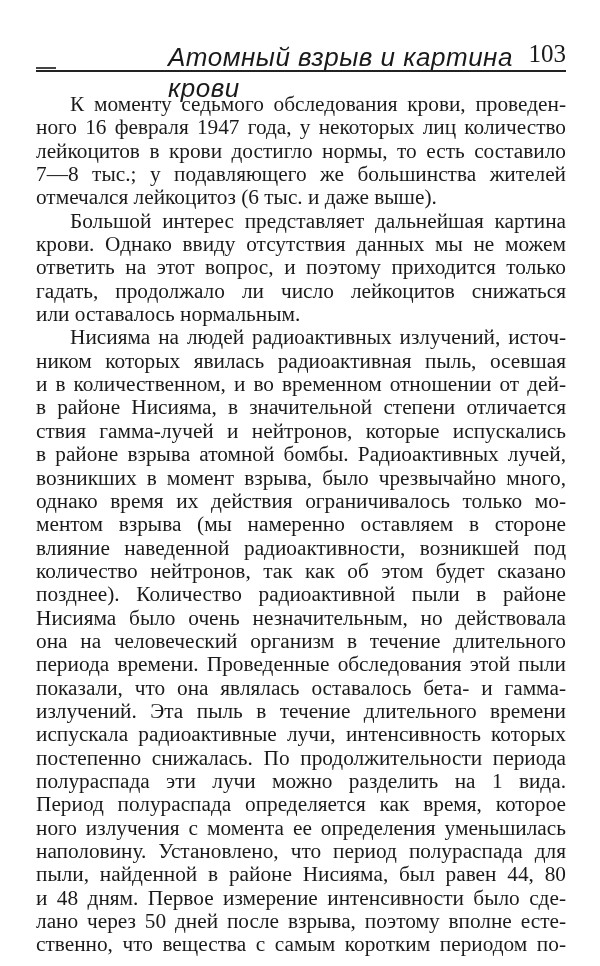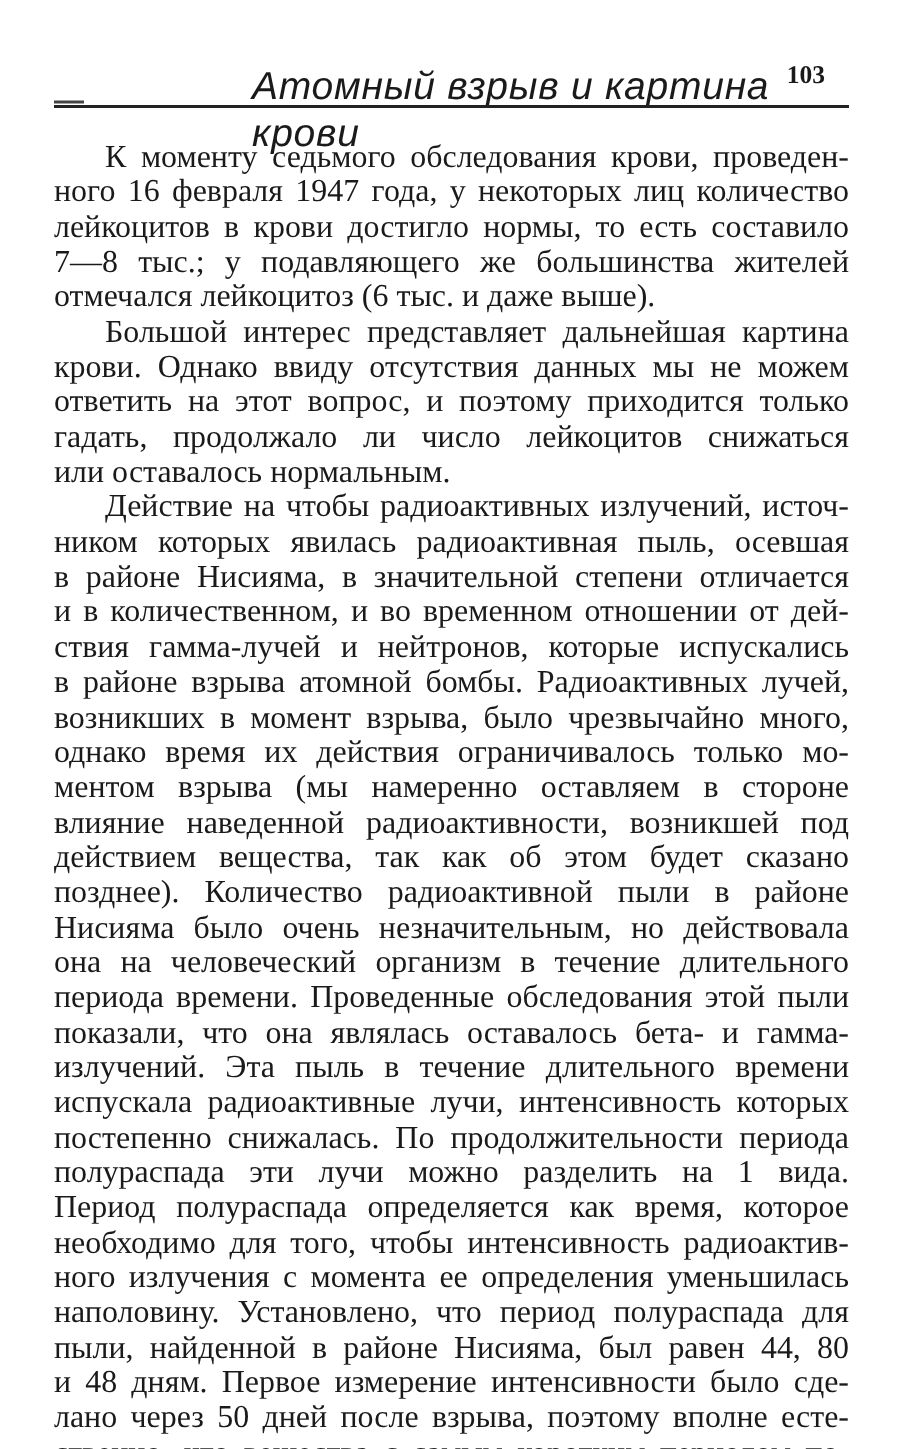--- a/index.html
+++ b/index.html
@@ -11,22 +11,22 @@
     .header {
       position: absolute; left: 36px; top: 40px; width: 530px; height: 34px;
     }
     .running-title {
       position: absolute; left: 132px; top: 2px;
       font-style: italic; font-size: 26px; letter-spacing: 0.5px;
       font-family: "Liberation Sans", "DejaVu Sans", sans-serif;
       color: #1a1a1a;
     }
     .page-number {
-      position: absolute; right: 16px; top: 0px;
-      font-size: 17px; font-weight: bold;
+      position: absolute; right: 0px; top: 0px;
+      font-size: 25px; font-weight: normal;
     }
     .rule {
       position: absolute; left: 0; top: 30px; width: 530px; height: 2px;
       background: #222;
     }
     .rule-mark {
       position: absolute; left: 0; top: 27px; width: 20px; height: 2px; background: #444;
     }
     .body-text {
       position: absolute; left: 36px; top: 93px; width: 530px;
@@ -51,42 +51,41 @@
   <span class="line indent">К моменту седьмого обследования крови, проведен-</span>
   <span class="line">ного 16 февраля 1947 года, у некоторых лиц количество</span>
   <span class="line">лейкоцитов в крови достигло нормы, то есть составило</span>
   <span class="line">7—8 тыс.; у подавляющего же большинства жителей</span>
   <span class="line last">отмечался лейкоцитоз (6 тыс. и даже выше).</span>
   <span class="line indent">Большой интерес представляет дальнейшая картина</span>
   <span class="line">крови. Однако ввиду отсутствия данных мы не можем</span>
   <span class="line">ответить на этот вопрос, и поэтому приходится только</span>
   <span class="line">гадать, продолжало ли число лейкоцитов снижаться</span>
   <span class="line last">или оставалось нормальным.</span>
-  <span class="line indent">Действие на чтобы радиоактивных излучений, источ-</span>
+  <span class="line indent">Нисияма на людей радиоактивных излучений, источ-</span>
   <span class="line">ником которых явилась радиоактивная пыль, осевшая</span>
+  <span class="line">и в количественном, и во временном отношении от дей-</span>
   <span class="line">в районе Нисияма, в значительной степени отличается</span>
-  <span class="line">и в количественном, и во временном отношении от дей-</span>
   <span class="line">ствия гамма-лучей и нейтронов, которые испускались</span>
   <span class="line">в районе взрыва атомной бомбы. Радиоактивных лучей,</span>
   <span class="line">возникших в момент взрыва, было чрезвычайно много,</span>
   <span class="line">однако время их действия ограничивалось только мо-</span>
   <span class="line">ментом взрыва (мы намеренно оставляем в стороне</span>
   <span class="line">влияние наведенной радиоактивности, возникшей под</span>
-  <span class="line">действием вещества, так как об этом будет сказано</span>
+  <span class="line">количество нейтронов, так как об этом будет сказано</span>
   <span class="line">позднее). Количество радиоактивной пыли в районе</span>
   <span class="line">Нисияма было очень незначительным, но действовала</span>
   <span class="line">она на человеческий организм в течение длительного</span>
   <span class="line">периода времени. Проведенные обследования этой пыли</span>
   <span class="line">показали, что она являлась оставалось бета- и гамма-</span>
   <span class="line">излучений. Эта пыль в течение длительного времени</span>
   <span class="line">испускала радиоактивные лучи, интенсивность которых</span>
   <span class="line">постепенно снижалась. По продолжительности периода</span>
   <span class="line">полураспада эти лучи можно разделить на 1 вида.</span>
   <span class="line">Период полураспада определяется как время, которое</span>
-  <span class="line">необходимо для того, чтобы интенсивность радиоактив-</span>
   <span class="line">ного излучения с момента ее определения уменьшилась</span>
   <span class="line">наполовину. Установлено, что период полураспада для</span>
   <span class="line">пыли, найденной в районе Нисияма, был равен 44, 80</span>
   <span class="line">и 48 дням. Первое измерение интенсивности было сде-</span>
   <span class="line">лано через 50 дней после взрыва, поэтому вполне есте-</span>
   <span class="line">ственно, что вещества с самым коротким периодом по-</span>
 
 </div>
 
 </body></html>

